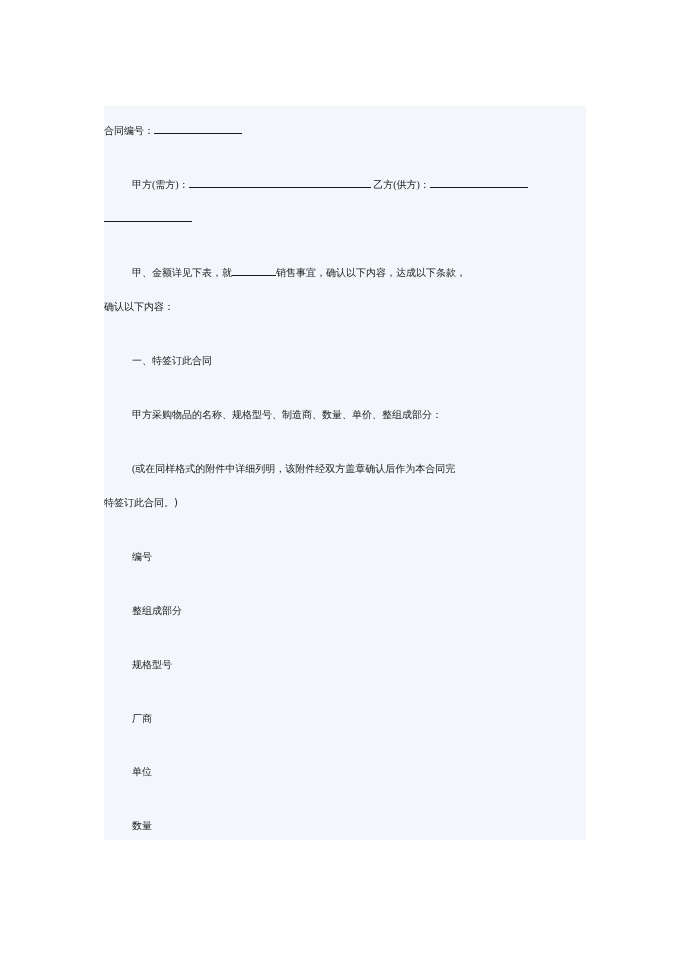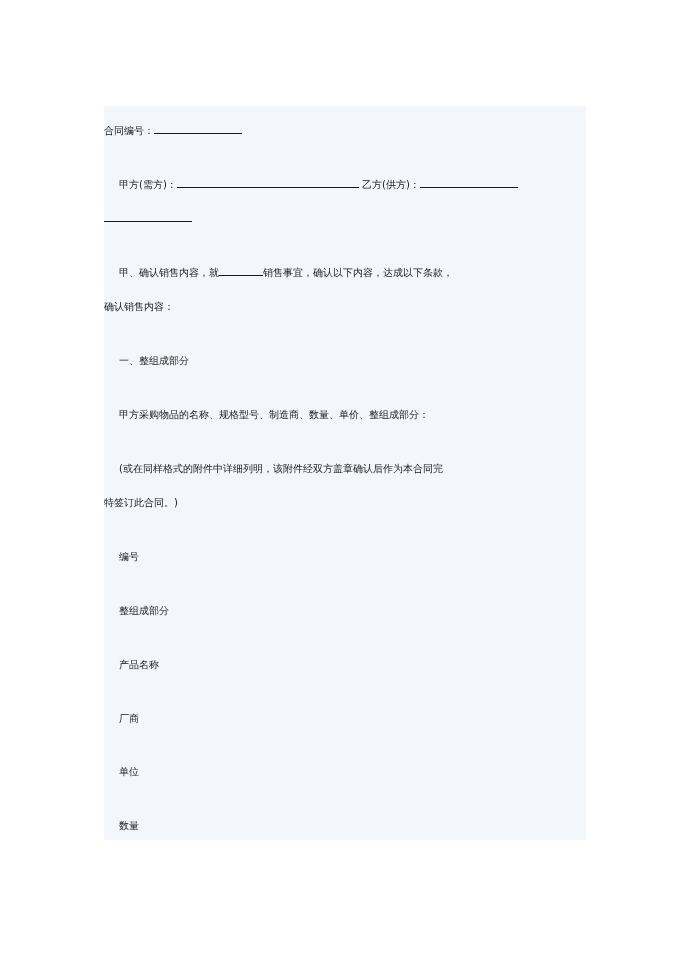--- a/index.html
+++ b/index.html
@@ -1,48 +1,48 @@
 <!DOCTYPE html>
 <html><head>
 <meta charset="utf-8">
 <style>
   html, body { margin:0; padding:0; background:#ffffff; }
   body { width:690px; height:976px; position:relative; overflow:hidden;
          font-family: "DejaVu Sans", "Liberation Sans", sans-serif; color:#1a1a1a; }
   .panel { position:absolute; left:104px; top:106px; width:482px; height:734px;
            background:#f3f6fb; }
   .line { position:absolute; left:104px; font-size:10px; line-height:18px; white-space:nowrap; }
-  .ind { left:119px; }
+  .ind { left:132px;font-family:Liberation Serif, serif; }
   .blank { display:inline-block; border-bottom:1px solid #1a1a1a; height:13px; vertical-align:baseline; }
 </style>
 </head>
 <body>
 
 <div class="panel"></div>
 
 <div class="line" style="top:120px">
   <span>合同编号：</span><span class="blank" style="width:88px"></span>
 </div>
 
 <div class="line ind" style="top:174px">
   <span>甲方(需方)：</span><span class="blank" style="width:182px"></span>
   <span>乙方(供方)：</span><span class="blank" style="width:98px"></span>
 </div>
 <div class="line" style="top:208px">
   <span class="blank" style="width:88px"></span>
 </div>
 
 <div class="line ind" style="top:262px">
-  <span>甲、确认销售内容，就</span><span class="blank" style="width:44px"></span><span>销售事宜，确认以下内容，达成以下条款，</span>
+  <span>甲、金额详见下表，就</span><span class="blank" style="width:44px"></span><span>销售事宜，确认以下内容，达成以下条款，</span>
 </div>
-<div class="line" style="top:298px">确认销售内容：</div>
+<div class="line" style="top:298px">确认以下内容：</div>
 
-<div class="line ind" style="top:352px">一、整组成部分</div>
+<div class="line ind" style="top:352px">一、特签订此合同</div>
 <div class="line ind" style="top:406px">甲方采购物品的名称、规格型号、制造商、数量、单价、整组成部分：</div>
 <div class="line ind" style="top:460px">(或在同样格式的附件中详细列明，该附件经双方盖章确认后作为本合同完</div>
 <div class="line" style="top:494px">特签订此合同。)</div>
 
 <div class="line ind" style="top:548px">编号</div>
 <div class="line ind" style="top:602px">整组成部分</div>
-<div class="line ind" style="top:656px">产品名称</div>
+<div class="line ind" style="top:656px">规格型号</div>
 <div class="line ind" style="top:710px">厂商</div>
 <div class="line ind" style="top:763px">单位</div>
 <div class="line ind" style="top:817px">数量</div>
 
 </body></html>

